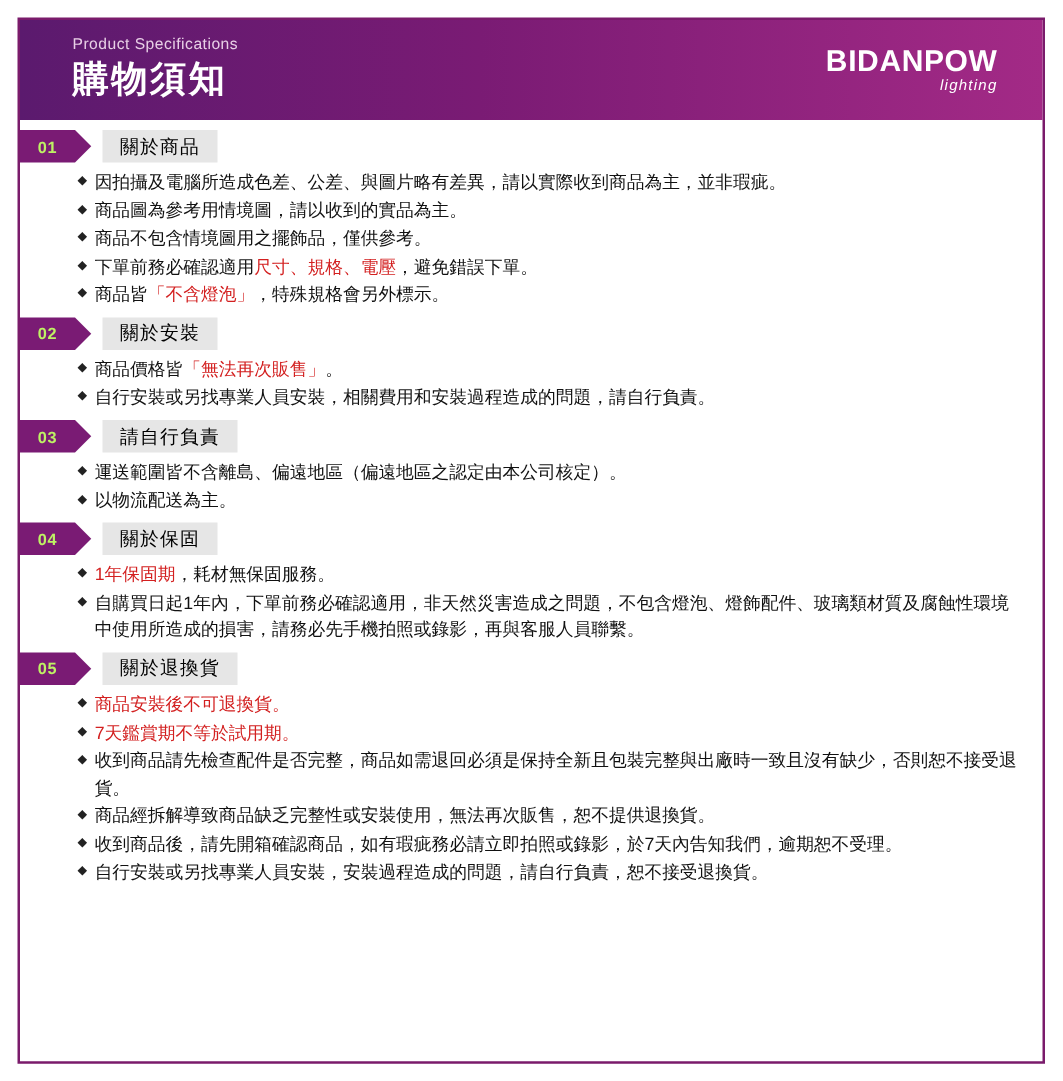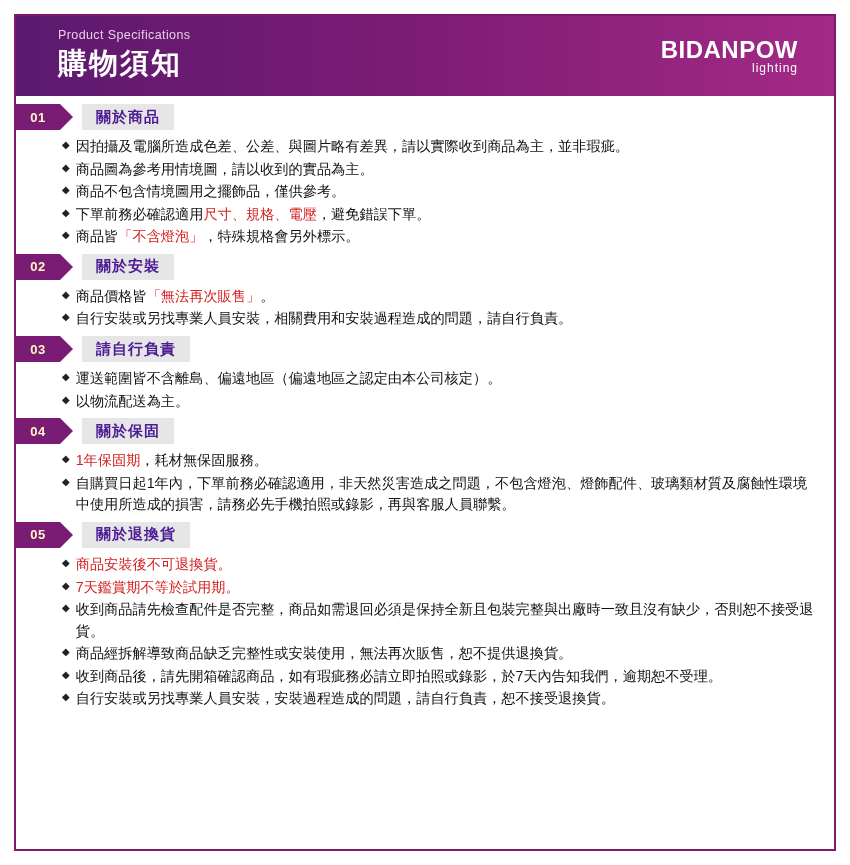--- a/index.html
+++ b/index.html
@@ -69,20 +69,21 @@
     padding-right: 14px;
   }
   .brand-name {
     font-size: 24px;
     font-weight: bold;
     letter-spacing: 0.5px;
     line-height: 1.05;
   }
   .brand-sub {
     font-size: 12px;
+    font-style: italic;
     letter-spacing: 1px;
     margin-top: -1px;
   }
 
   
   .content {
     position: absolute;
     left: 16px;
     top: 104px;
     width: 818px;
@@ -92,21 +93,21 @@
   }
   .sec-head {
     display: flex;
     align-items: stretch;
     height: 26px;
     margin-bottom: 6px;
   }
   .sec-num {
     position: relative;
     background: #7a1b74;
-    color: #fef9c3;
+    color: #bef264;
     font-size: 13px;
     font-weight: bold;
     width: 44px;
     display: flex;
     align-items: center;
     justify-content: center;
     letter-spacing: 0.5px;
   }
   .sec-num::after {
     content: "";
@@ -115,23 +116,23 @@
     top: 0;
     width: 0;
     height: 0;
     border-top: 13px solid transparent;
     border-bottom: 13px solid transparent;
     border-left: 13px solid #7a1b74;
   }
   .sec-title {
     margin-left: 22px;
     background: #e6e6e6;
-    color: #4c1d95;
+    color: #000000;
     font-size: 15px;
-    font-weight: bold;
+    font-weight: normal;
     display: flex;
     align-items: center;
     padding: 0 14px;
     letter-spacing: 1px;
   }
   .sec-body {
     padding-left: 46px;
     padding-right: 18px;
   }
   .bullet-row {

